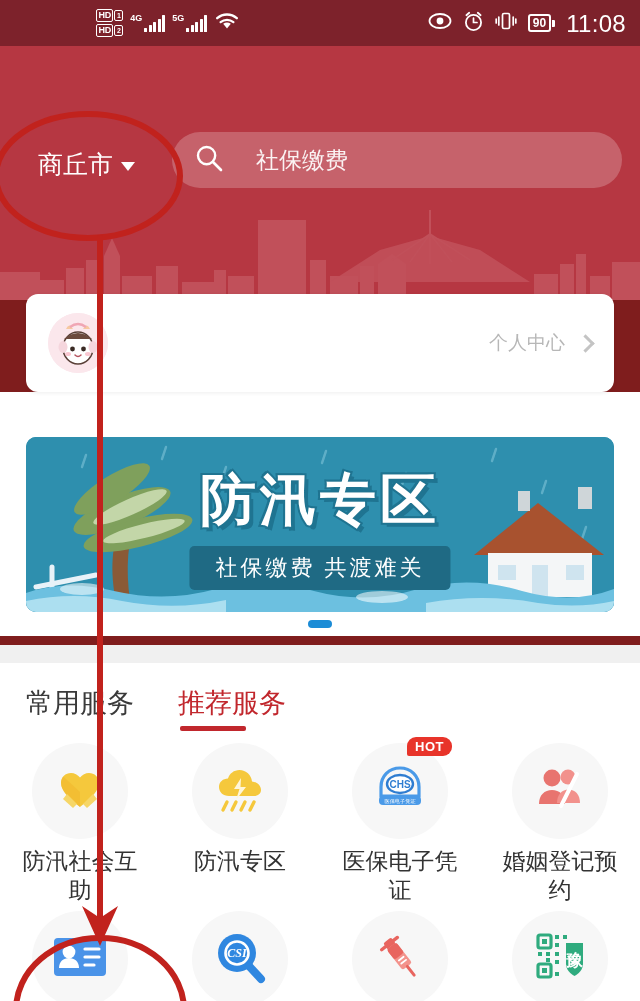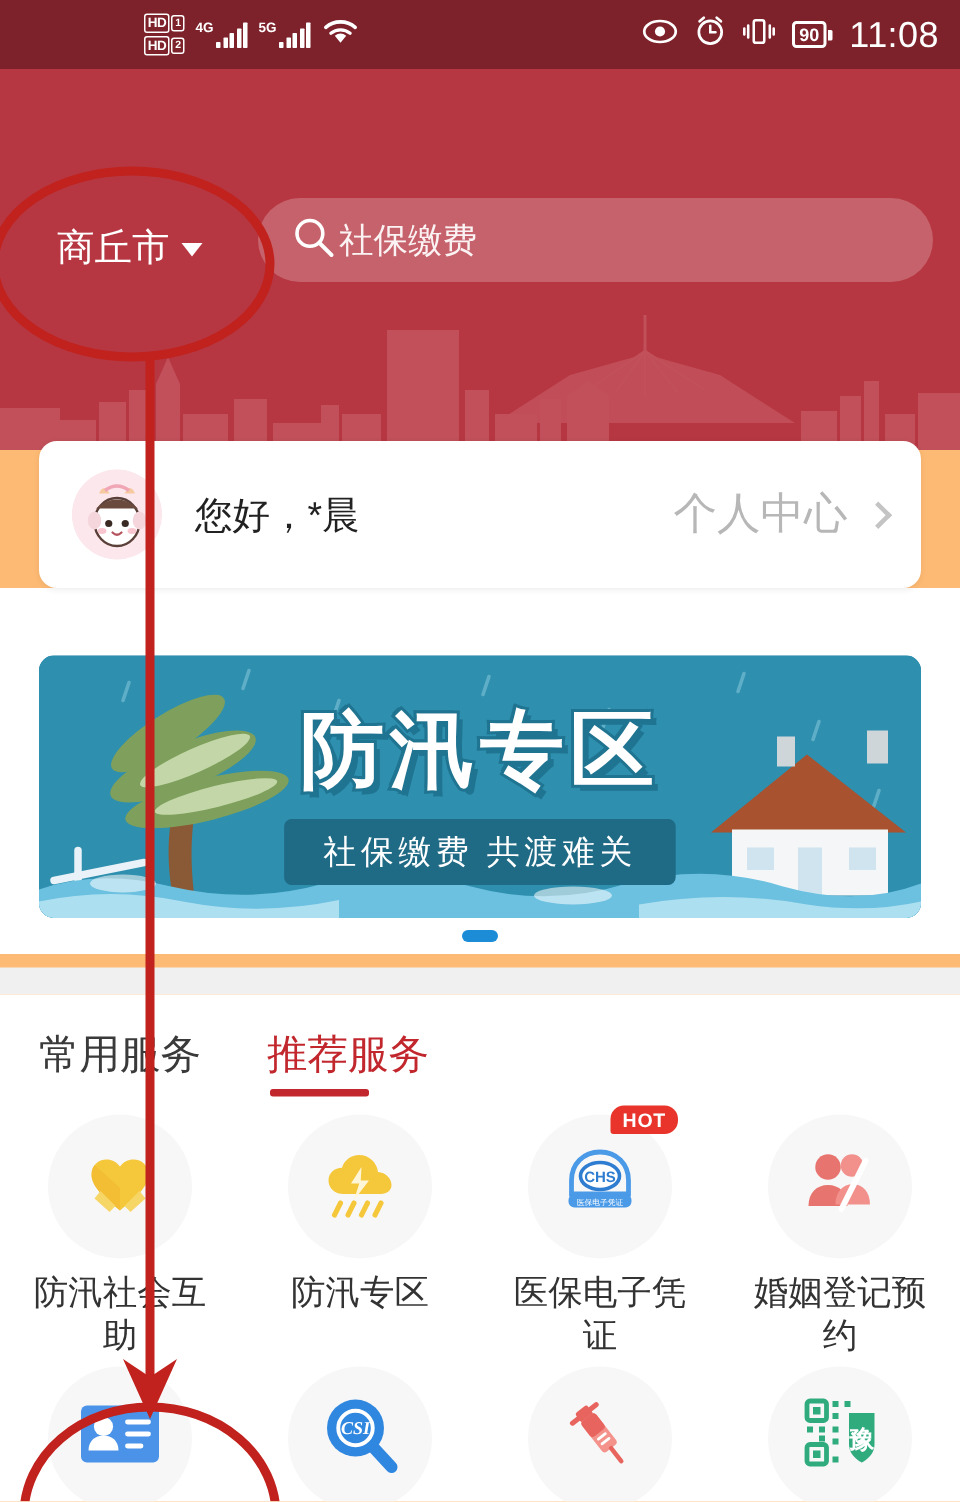--- a/index.html
+++ b/index.html
@@ -6,21 +6,21 @@
   html, body {
     width: 640px; height: 1001px;
     font-family: "Liberation Sans", "DejaVu Sans", sans-serif;
     background: #ffffff;
     overflow: hidden;
   }
   #screen {
     position: relative;
     width: 640px; height: 1001px;
     overflow: hidden;
-    background: #fdba74;
+    background: #7f1d1d;
   }
 
   
   .statusbar {
     position: absolute; top: 0; left: 0;
     width: 640px; height: 46px;
     background: #7d222b;
     display: flex; align-items: center;
     color: #ffffff;
   }
@@ -117,41 +117,41 @@
   }
   .caret {
     width: 0; height: 0; border-left: 7px solid transparent;
     border-right: 7px solid transparent; border-top: 9px solid #ffffff;
     margin-top: 4px;
   }
   .searchbar {
     position: absolute; left: 160px; top: 0;
     width: 450px; height: 56px; border-radius: 28px;
     background: rgba(255,255,255,0.22);
-    display: flex; align-items: center; padding-left: 22px; gap: 2px;
+    display: flex; align-items: center; padding-left: 22px; gap: 32px;
   }
   .search-ph { color: rgba(255,255,255,0.92); font-size: 23px; }
 
   
   .usercard {
     position: absolute; left: 26px; top: 294px;
     width: 588px; height: 98px;
     background: #ffffff; border-radius: 12px;
     display: flex; align-items: center; padding: 0 22px;
     box-shadow: 0 1px 4px rgba(0,0,0,0.07);
   }
   .avatar {
     width: 60px; height: 60px; border-radius: 50%;
     background: #fbe7ec; position: relative; overflow: hidden;
     flex: 0 0 auto;
   }
   .greet { margin-left: 22px; font-size: 25px; color: #222; }
   .pcenter {
     margin-left: auto; display: flex; align-items: center; gap: 14px;
-    color: #b7b7b7; font-size: 29px;
+    color: #b7b7b7; font-size: 19px;
   }
   .chev {
     width: 13px; height: 13px;
     border-right: 3px solid #c4c4c4; border-top: 3px solid #c4c4c4;
     transform: rotate(45deg);
   }
 
   
   .whitegap {
     position: absolute; left: 0; top: 392px; width: 640px; height: 244px;
@@ -373,21 +373,20 @@
         <circle cx="24.5" cy="36" r="2.4" fill="#3a2a24"></circle>
         <circle cx="35.5" cy="36" r="2.4" fill="#3a2a24"></circle>
         <ellipse cx="20" cy="41" rx="3" ry="2" fill="#f7b8c4" opacity="0.8"></ellipse>
         <ellipse cx="40" cy="41" rx="3" ry="2" fill="#f7b8c4" opacity="0.8"></ellipse>
         <path d="M27 42 Q30 45 33 42" stroke="#b5535f" stroke-width="1.5" fill="none" stroke-linecap="round"></path>
         <path d="M18 16 Q21 9 25 16 Z" fill="#f6c9a0"></path>
         <path d="M35 16 Q39 9 42 16 Z" fill="#f6c9a0"></path>
         <path d="M22 14 Q30 8 38 14" stroke="#f0a6b4" stroke-width="2.4" fill="none"></path>
       </svg>
     </div>
-    <div class="greet">您好，*晨</div>
     <div class="pcenter">
       <span>个人中心</span>
       <span class="chev"></span>
     </div>
   </div>
 
   <div class="banner">
     <svg width="588" height="175" viewBox="0 0 588 175" style="position:absolute;inset:0">
       <rect width="588" height="175" fill="#2e8fae"></rect>
 

